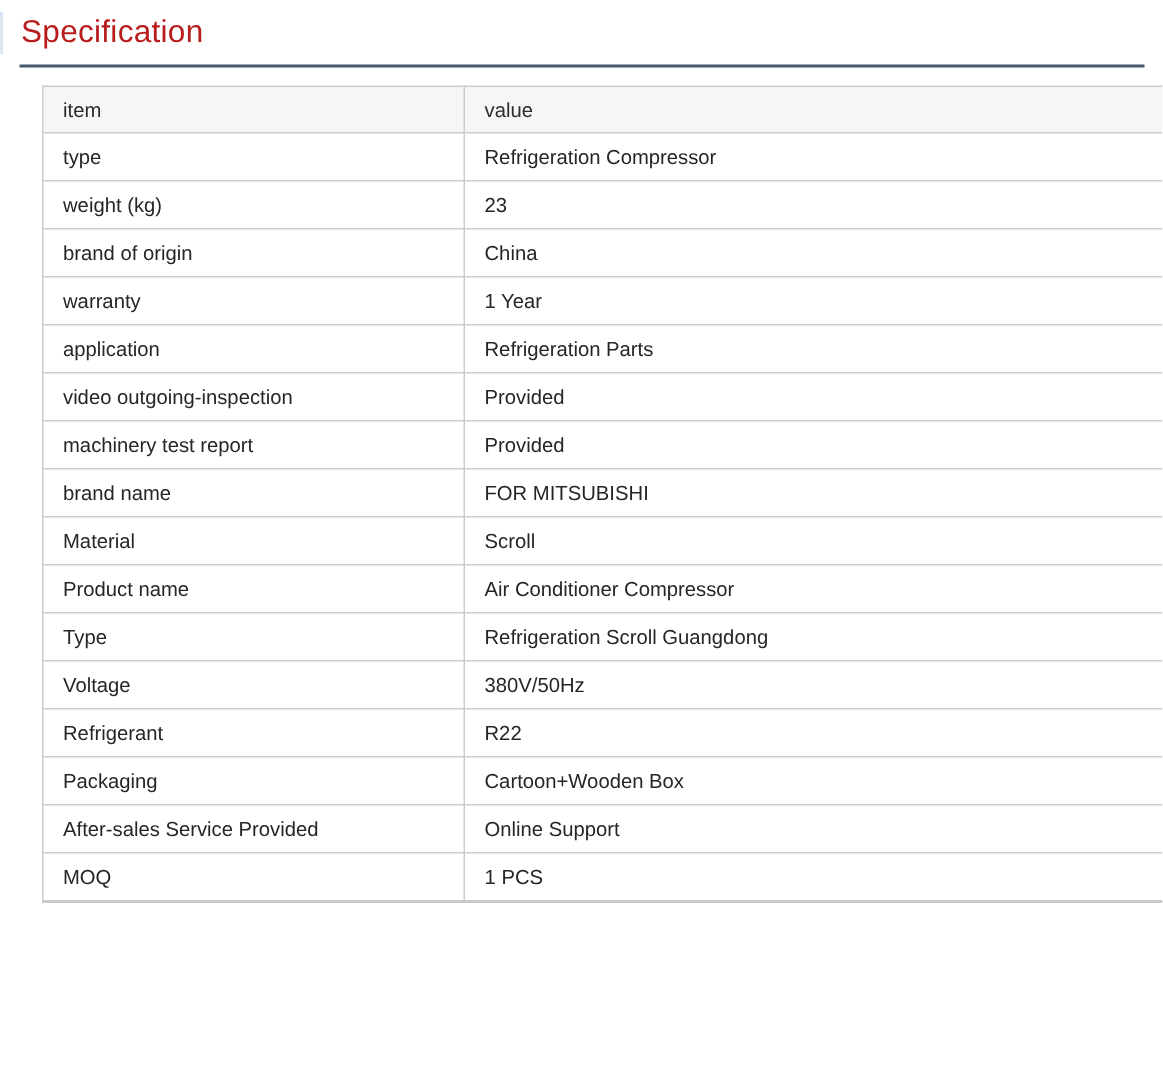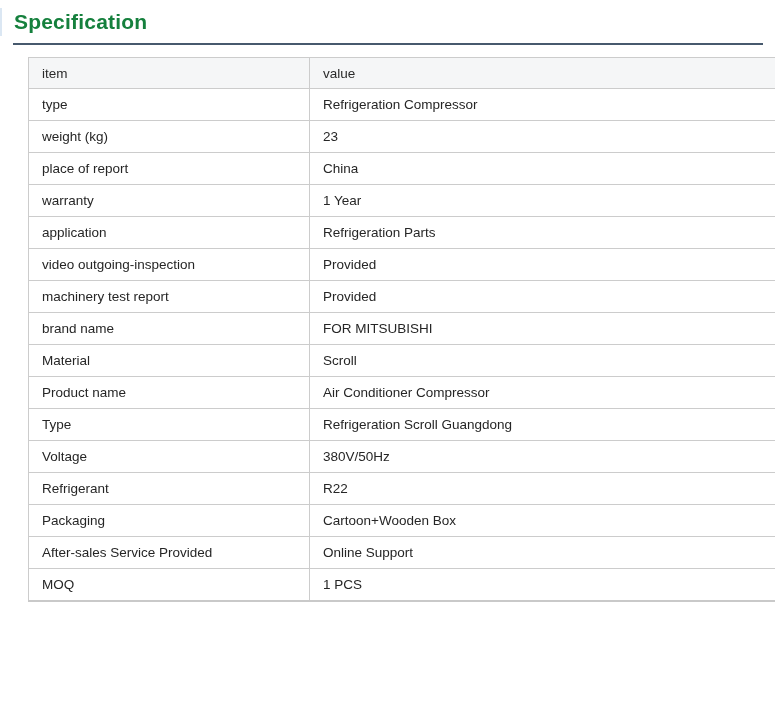--- a/index.html
+++ b/index.html
@@ -15,22 +15,22 @@
   .edge-artifact {
     position: absolute;
     left: 0; top: 8px;
     width: 2px; height: 28px;
     background: #dbe7f3;
   }
   .page-title {
     margin: 0;
     padding: 10px 0 0 14px;
     font-size: 21px;
-    font-weight: 700;
-    color: #15803d;
+    font-weight: 400;
+    color: #b91c1c;
     letter-spacing: 0.2px;
   }
   .title-rule {
     margin: 9px 0 0 13px;
     width: 750px;
     height: 2px;
     background: #47596d;
     border: none;
   }
   table.spec-table {
@@ -88,21 +88,21 @@
     <tbody>
       <tr>
         <td>type</td>
         <td>Refrigeration Compressor</td>
       </tr>
       <tr>
         <td>weight (kg)</td>
         <td>23</td>
       </tr>
       <tr>
-        <td>place of report</td>
+        <td>brand of origin</td>
         <td>China</td>
       </tr>
       <tr>
         <td>warranty</td>
         <td>1 Year</td>
       </tr>
       <tr>
         <td>application</td>
         <td>Refrigeration Parts</td>
       </tr>

